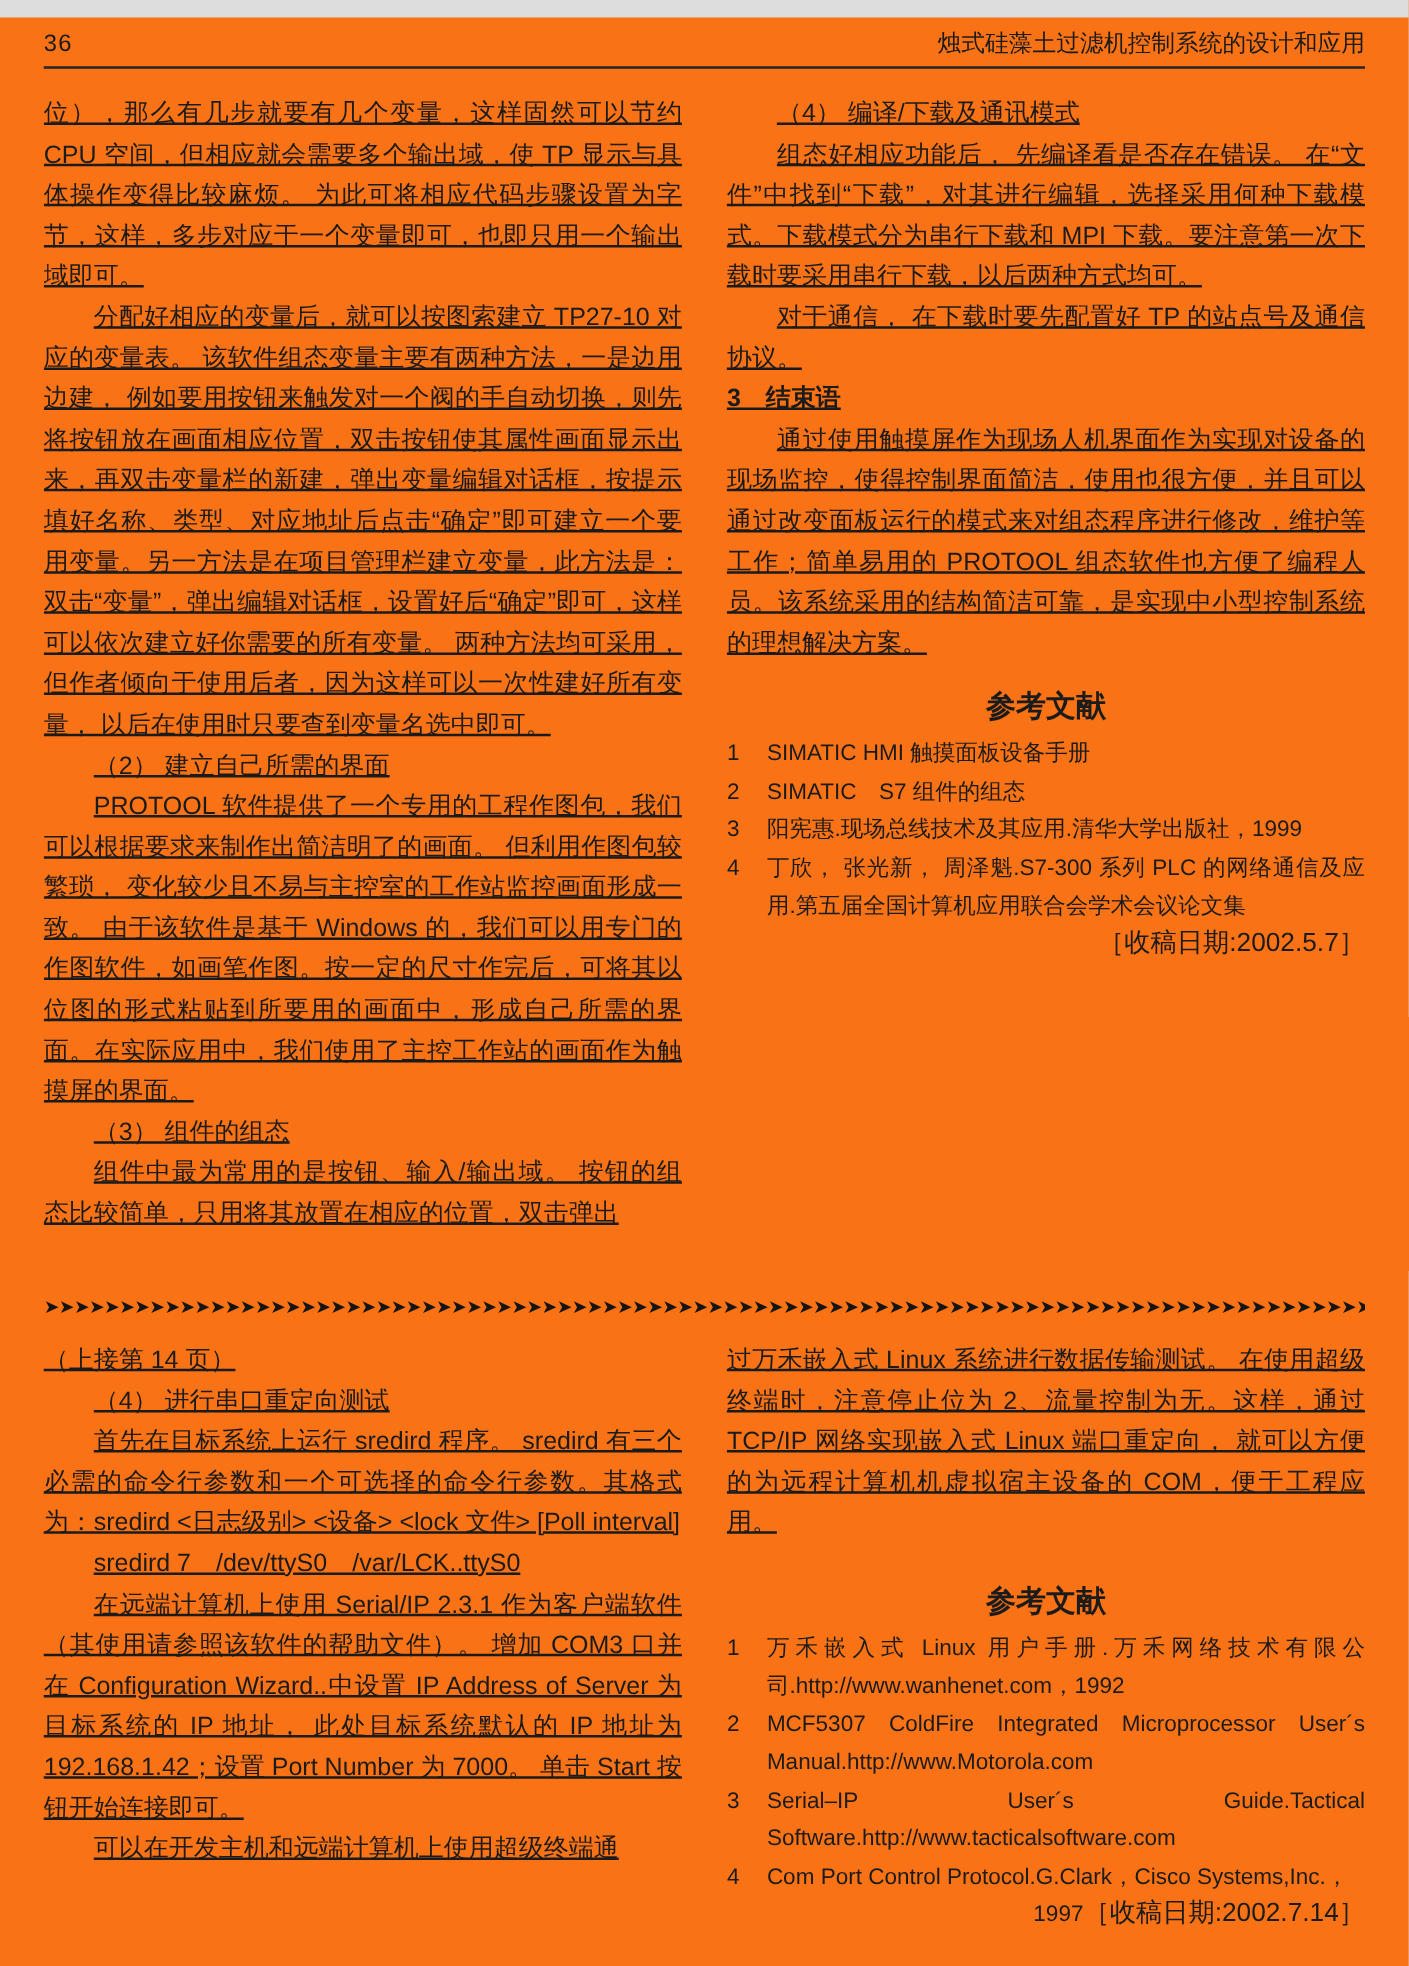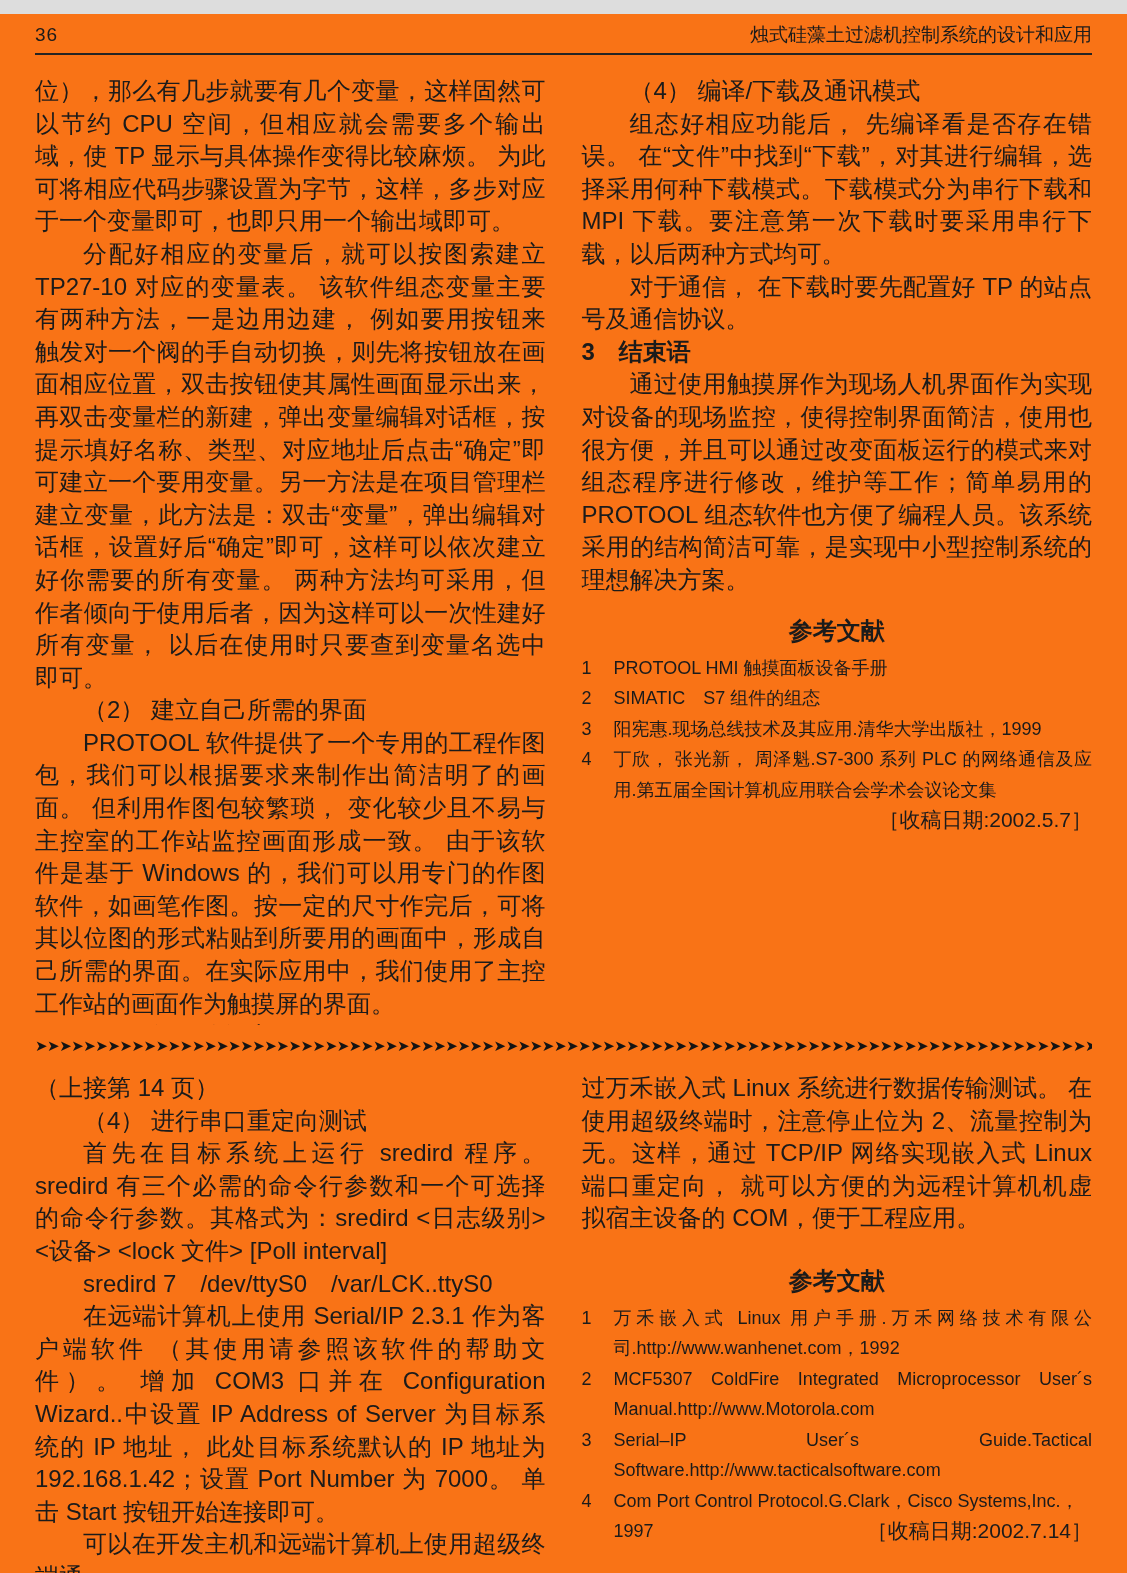--- a/index.html
+++ b/index.html
@@ -10,28 +10,28 @@
     padding:0 35px; color:#1b1b1b; position:relative; overflow:hidden;
   }
   .running-header{
     display:flex; justify-content:space-between; align-items:baseline;
     padding-top:8px; padding-bottom:5px; border-bottom:2px solid #242424;
     font-size:19px;
   }
   .running-header .pg{ letter-spacing:1px; }
   .cols{ display:flex; gap:36px; }
   .col{ flex:1 1 0; min-width:0; }
-  .bodytext p{ margin:0; font-size:24px; line-height:32.6px; text-align:justify; }
+  .bodytext p{ margin:0; font-size:20px; line-height:32.6px; text-align:justify;text-decoration:underline; }
   p.indent{ text-indent:2em; }
   .conclusion{ font-weight:700; }
   .ref-title{ font-weight:700; text-align:center; font-size:24px; margin:18px 0 6px 0; }
   .ref{ display:flex; font-size:18px; line-height:30.5px; }
   .ref-no{ flex:0 0 32px; }
   .ref-text{ flex:1 1 auto; text-align:justify; }
-  .ref4-tail{ display:flex; justify-content:space-between; font-size:18px; line-height:30.5px; padding-left:32px; }
+  .ref4-tail{ display:flex; justify-content:flex-end; font-size:18px; line-height:30.5px; padding-left:32px; }
   .received-row{ font-size:21px; line-height:30.5px; text-align:right; }
   .divider{
     white-space:nowrap; overflow:hidden; font-size:15px; font-weight:700;
     letter-spacing:-0.5px; line-height:17px; margin-top:12px; color:#141414;
   }
   .section-top{ margin-top:20px; height:950px; overflow:hidden; }
   .section-bottom{ margin-top:18px; }
   .continued{ font-size:17px; line-height:31px; }
   .mt-refs{ margin-top:30px; }
 </style>
@@ -57,21 +57,21 @@
     <div class="col">
       <p class="indent">（4） 编译/下载及通讯模式</p>
       <p class="indent">组态好相应功能后， 先编译看是否存在错误。 在“文件”中找到“下载”，对其进行编辑，选择采用何种下载模式。下载模式分为串行下载和 MPI 下载。要注意第一次下载时要采用串行下载，以后两种方式均可。</p>
       <p class="indent">对于通信， 在下载时要先配置好 TP 的站点号及通信协议。</p>
       <p class="conclusion">3　结束语</p>
       <p class="indent">通过使用触摸屏作为现场人机界面作为实现对设备的现场监控，使得控制界面简洁，使用也很方便，并且可以通过改变面板运行的模式来对组态程序进行修改，维护等工作；简单易用的 PROTOOL 组态软件也方便了编程人员。该系统采用的结构简洁可靠，是实现中小型控制系统的理想解决方案。</p>
 
       <div class="ref-title">参考文献</div>
       <div class="ref">
         <span class="ref-no">1</span>
-        <span class="ref-text">PROTOOL HMI 触摸面板设备手册</span>
+        <span class="ref-text">SIMATIC HMI 触摸面板设备手册</span>
       </div>
       <div class="ref">
         <span class="ref-no">2</span>
         <span class="ref-text">SIMATIC　S7 组件的组态</span>
       </div>
       <div class="ref">
         <span class="ref-no">3</span>
         <span class="ref-text">阳宪惠.现场总线技术及其应用.清华大学出版社，1999</span>
       </div>
       <div class="ref">

